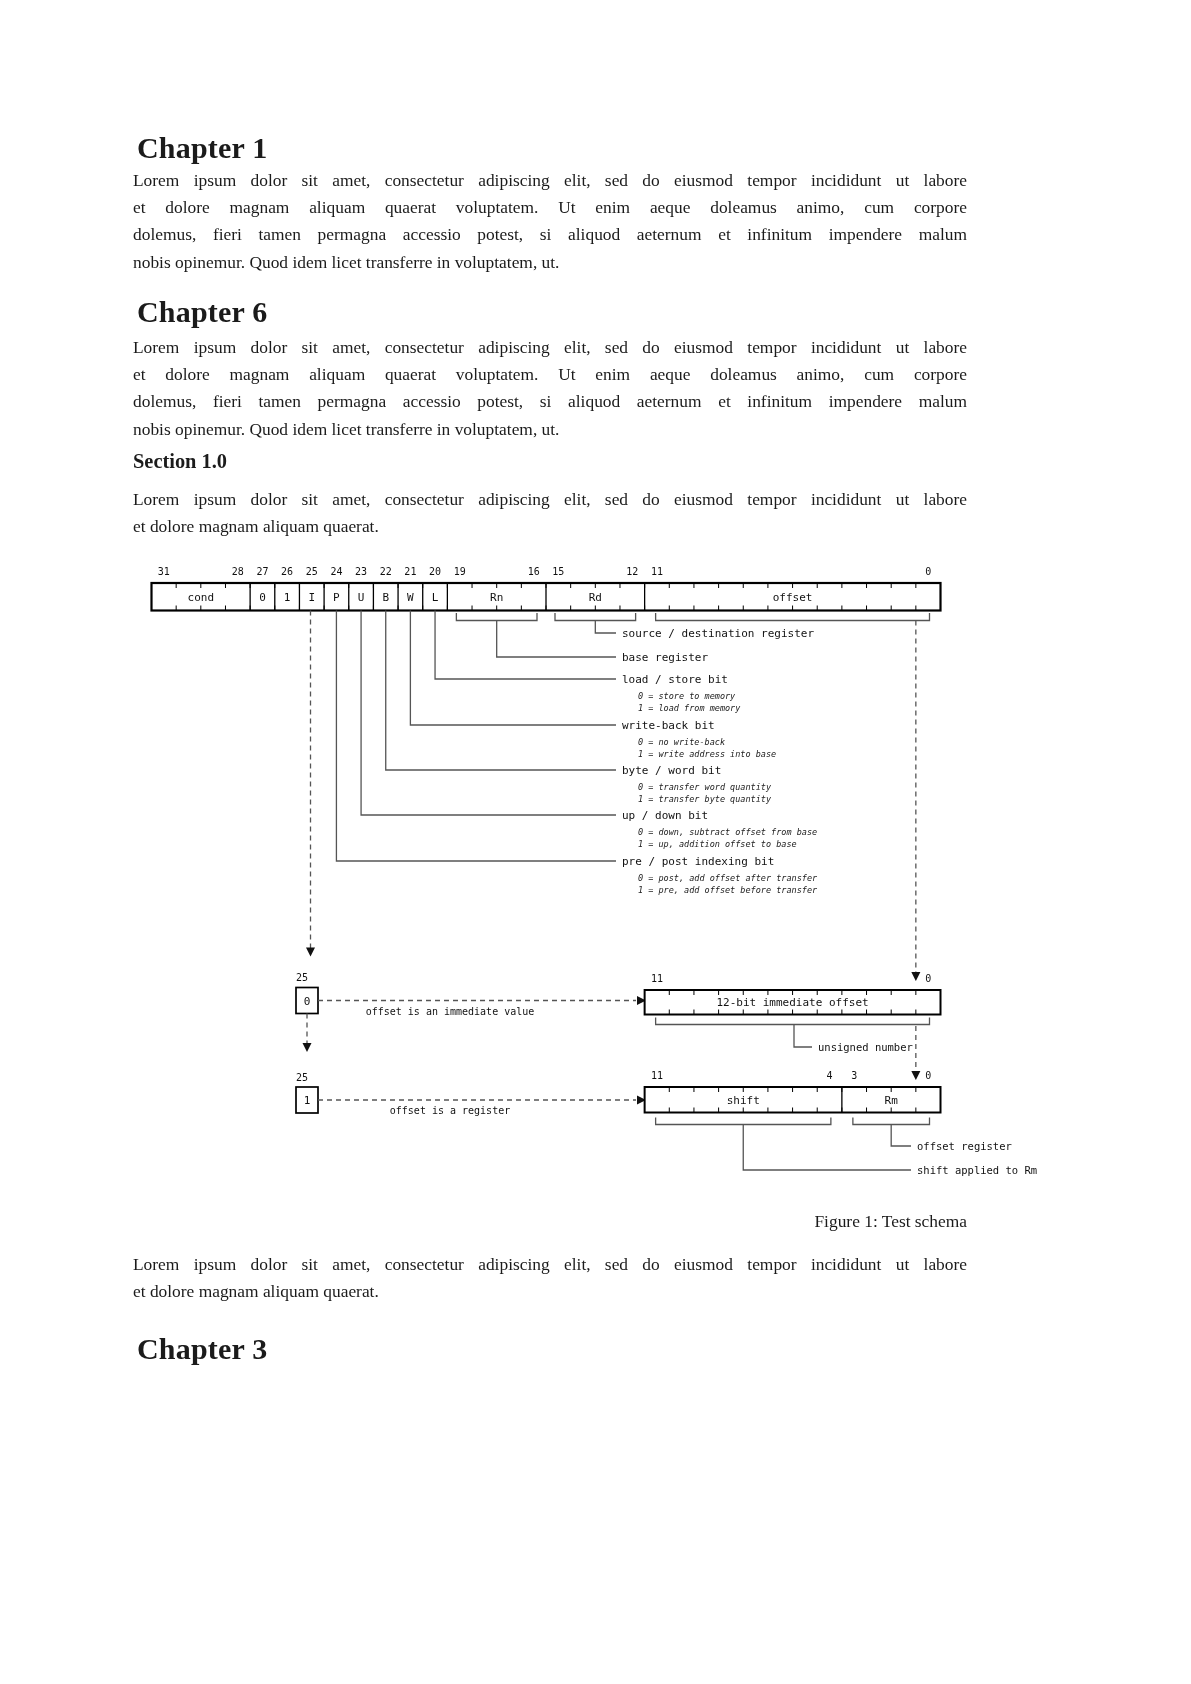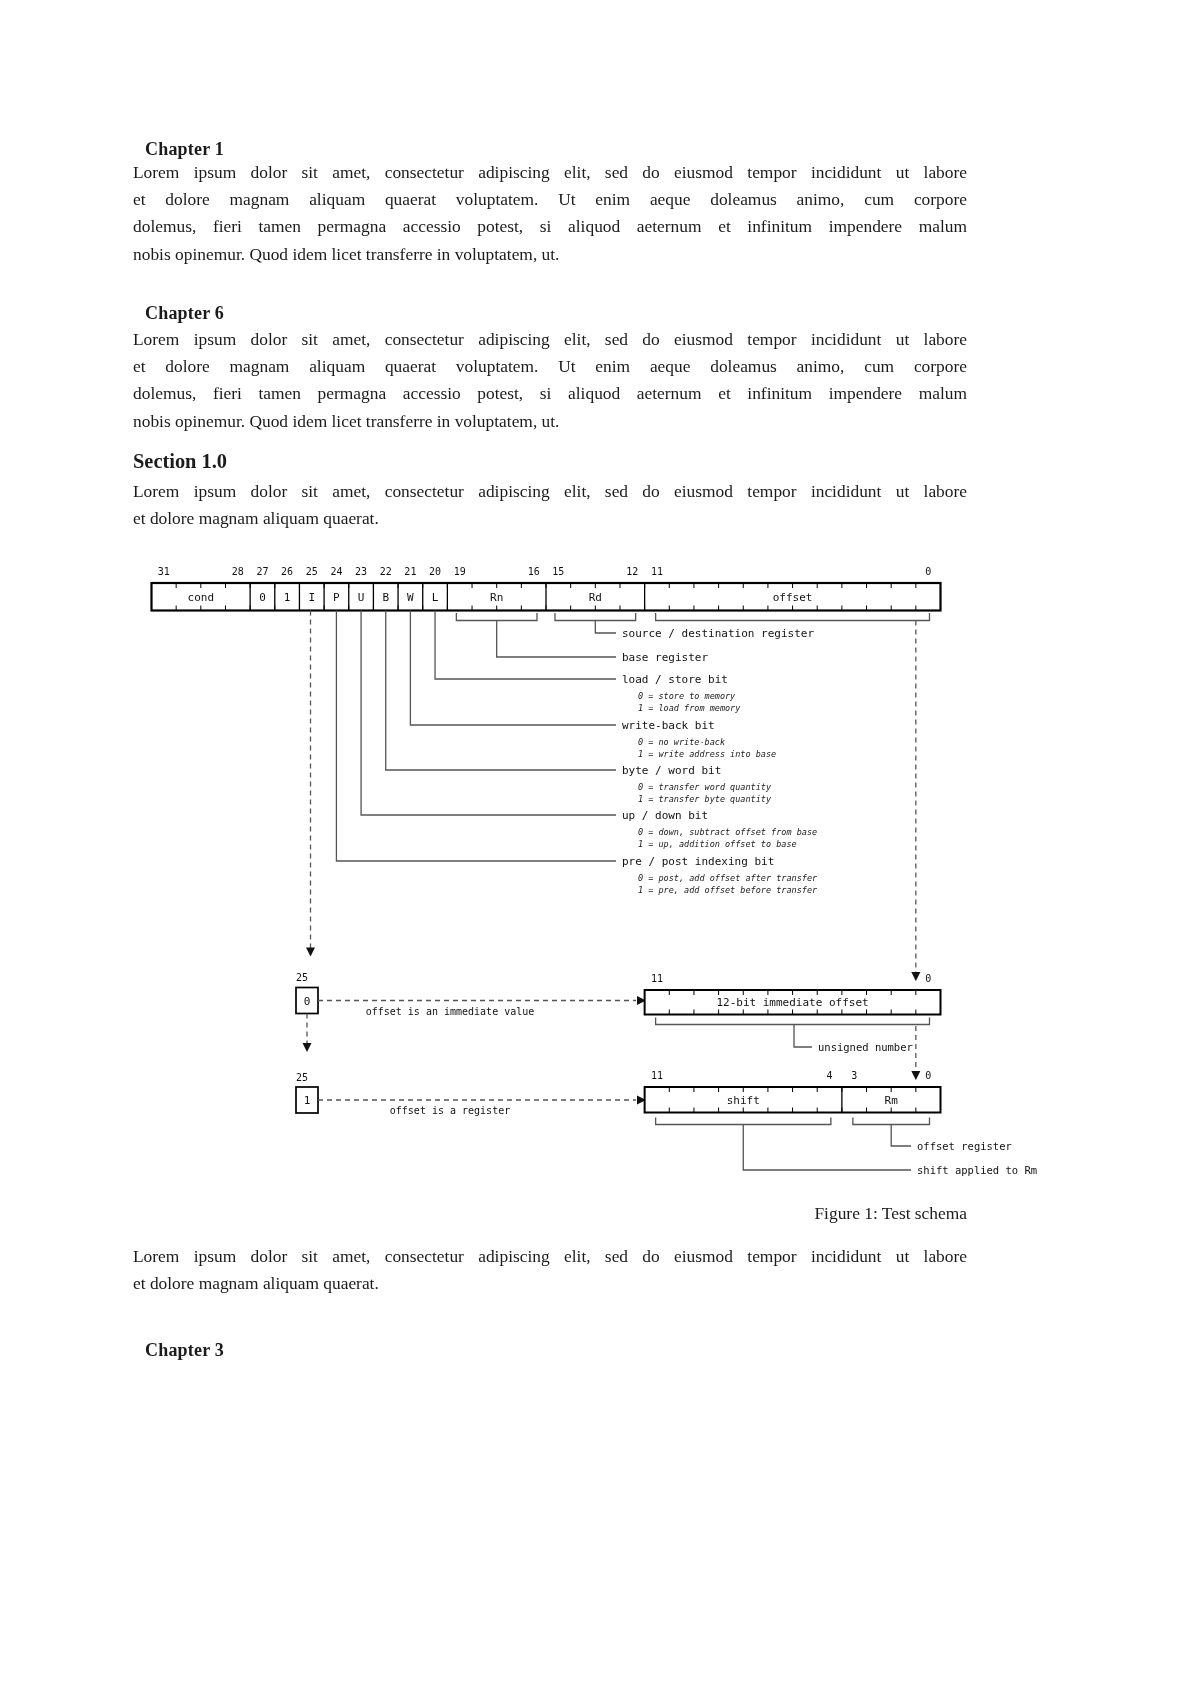--- a/index.html
+++ b/index.html
@@ -1,19 +1,19 @@
 <!DOCTYPE html>
 <html><head>
 <meta charset="utf-8">
 <style>
   html,body{margin:0;padding:0;background:#e8e8e8;}
   #page{position:relative;width:1191px;height:1684px;background:#ffffff;margin:0 auto;
         font-family:"Liberation Serif","DejaVu Serif",serif;color:#1b1b1b;overflow:hidden;}
-  .abs{position:absolute;left:133px;width:834px;}
-  h1.chap{font-size:18px;font-weight:700;margin:12px;letter-spacing:.2px;}
+  .abs{position:absolute;left:133px;width:834px;margin-top:8px;}
+  h1.chap{font-size:30px;font-weight:700;margin:4px;letter-spacing:.2px;}
   h2.sect{font-size:20.4px;font-weight:700;margin:0;}
   .para{font-size:17.4px;line-height:27.2px;}
   .pline{text-align:justify;text-align-last:justify;white-space:normal;}
   .pline.last{text-align:left;text-align-last:left;}
   .caption{font-size:17.4px;text-align:right;}
   svg#fig{position:absolute;left:0;top:0;}
   svg#fig text{font-family:"DejaVu Sans Mono","Liberation Mono",monospace;fill:#111;}
   svg#fig text.it{font-style:italic;fill:#222;}
 </style>
 </head>

